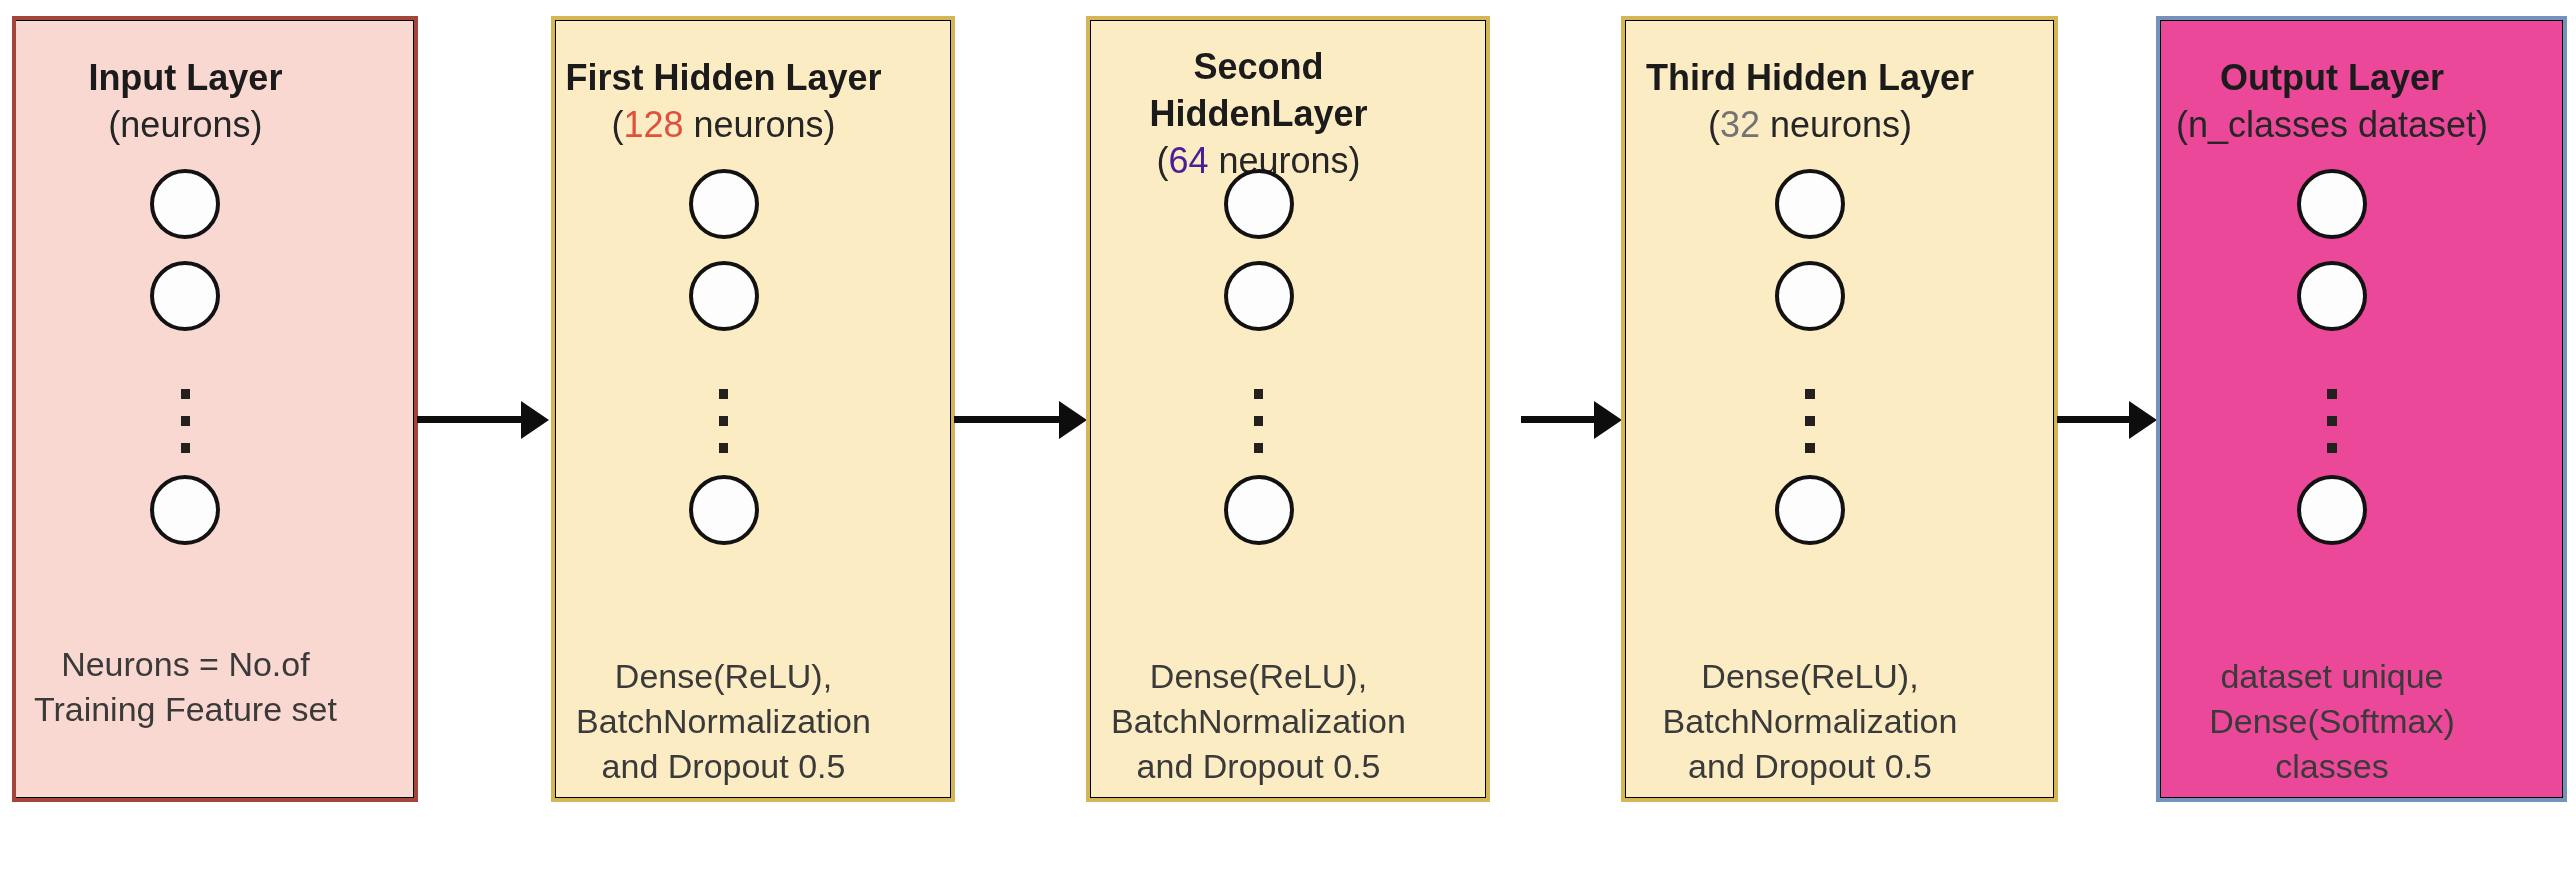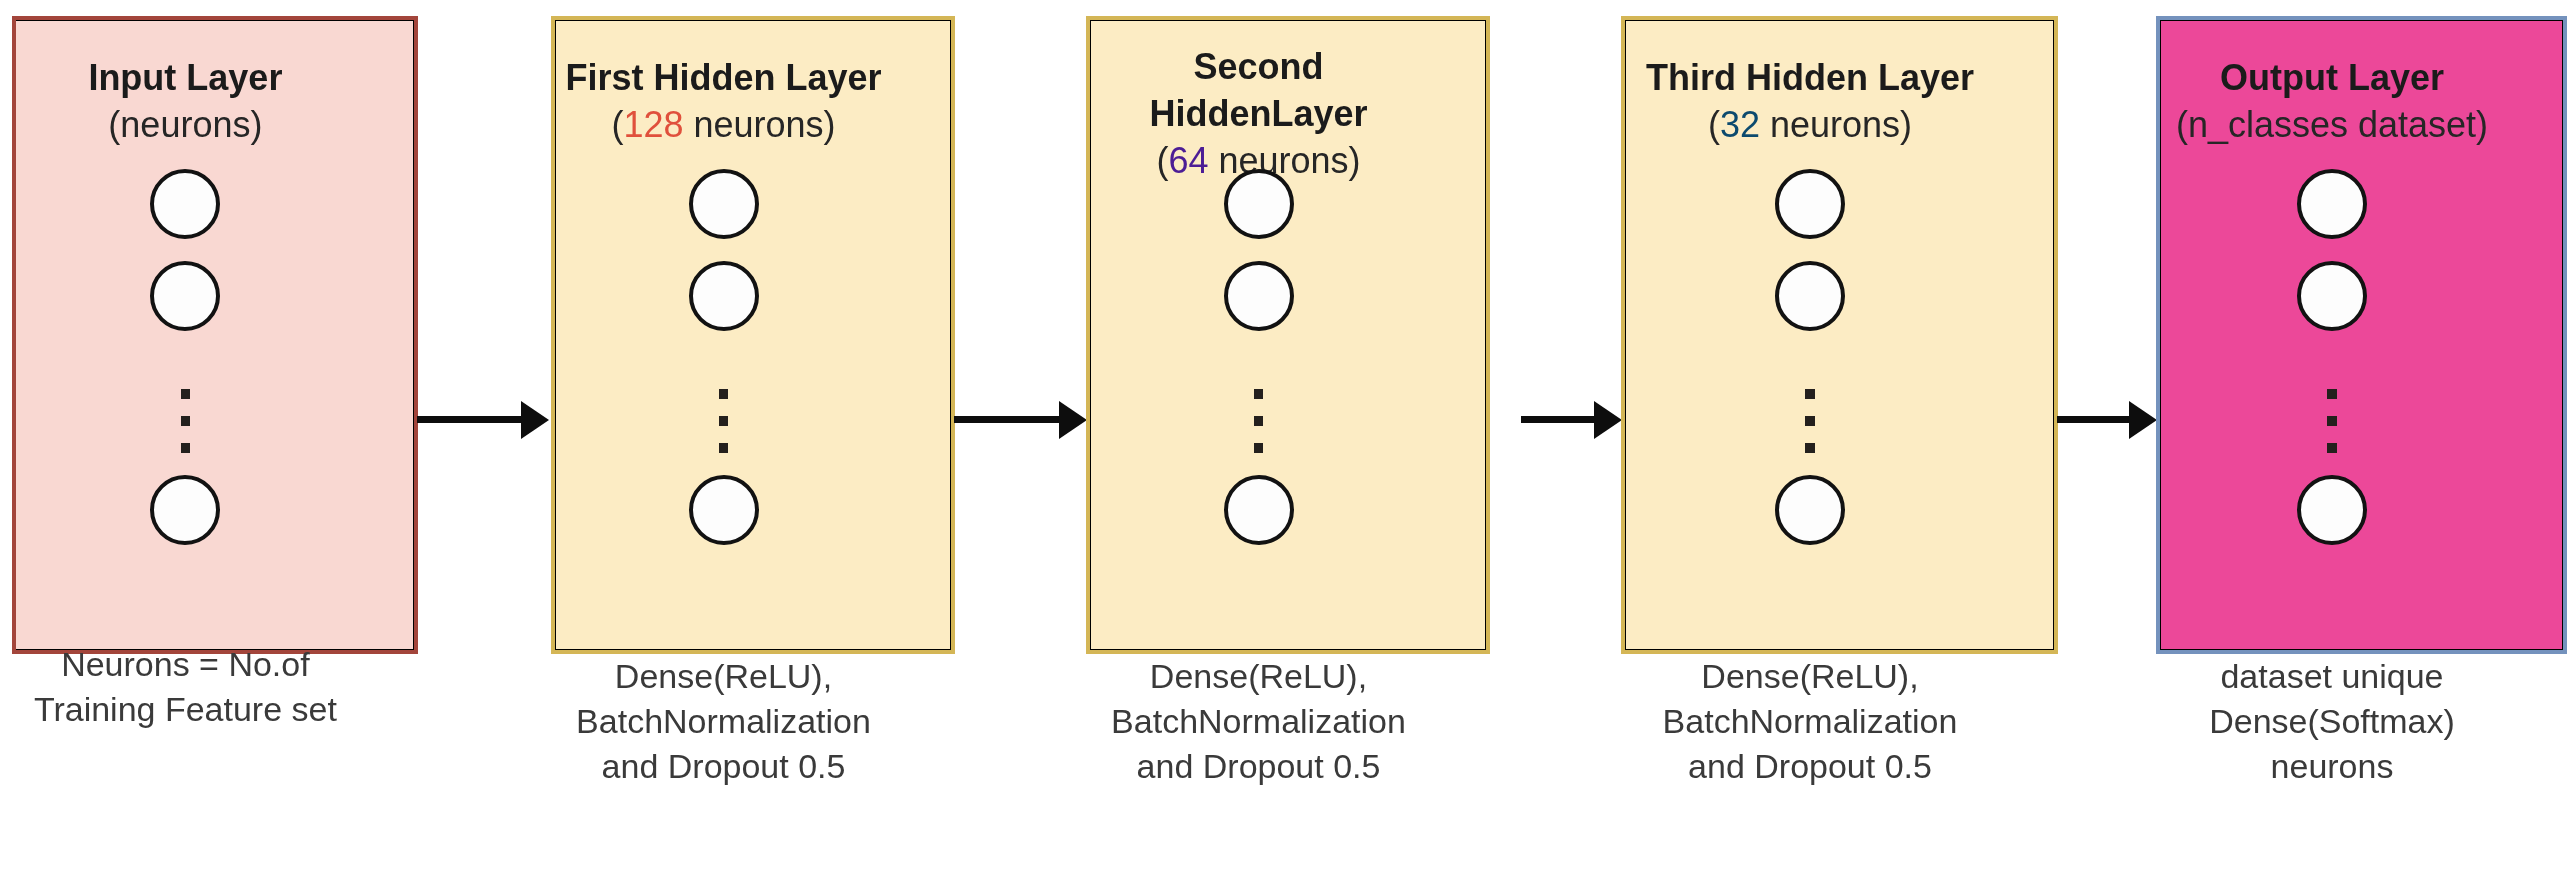--- a/index.html
+++ b/index.html
@@ -1,18 +1,18 @@
 <!DOCTYPE html>
 <html style="font-size:12.4px"><head>
 <meta charset="utf-8">
 <style>
   html,body{margin:0;padding:0;background:#ffffff;font-family:"Liberation Sans",sans-serif;}
   .canvas{position:relative;width:2576px;height:874px;background:#ffffff;overflow:hidden;}
 
-  .box{position:absolute;top:17px;height:636px;border:4.7px solid;box-sizing:border-box;padding-left:16px;}
+  .box{position:absolute;top:17px;height:784px;border:4.7px solid;box-sizing:border-box;padding-left:16px;}
 
   
   .title{position:absolute;top:33px;left:0;right:59px;text-align:center;
          font-size:36px;line-height:47px;color:#1b1b1b;white-space:nowrap;}
   .box--three-line .title{top:22px;}
   .t-main{font-weight:bold;}
   .t-sub{font-weight:400;color:#262626;}
 
   .neurons{position:absolute;top:0;bottom:0;left:0;right:59px;
            display:flex;flex-direction:column;align-items:center;}
@@ -120,21 +120,21 @@
 
   <div class="arrow" style="left:1521px;width:101px;">
     <div class="shaft"></div>
     <div class="head"></div>
   </div>
 
   <div class="box" style="left: 1622px; width: 435px; background-color: rgb(252, 236, 196);">
     <div style="position: absolute; inset: -4.7px; border: 4.7px solid rgb(212, 182, 86); pointer-events: none;"></div>
     <div class="title">
       <div class="t-main">Third Hidden Layer</div>
-      <div class="t-sub"><span>(</span><span style="color: #0c4a6e;">32</span><span> neurons)</span></div>
+      <div class="t-sub"><span>(</span><span style="color: #737373;">32</span><span> neurons)</span></div>
     </div>
     <div class="neurons">
       <div class="circle c1"></div>
       <div class="circle c2"></div>
       <div class="dots">
           <i></i>
           <i></i>
           <i></i>
         </div>
       <div class="circle c3"></div>
@@ -163,18 +163,18 @@
       <div class="dots">
           <i></i>
           <i></i>
           <i></i>
         </div>
       <div class="circle c3"></div>
     </div>
     <div class="bottom">
       <div>dataset unique</div>
       <div>Dense(Softmax)</div>
-      <div>neurons</div>
+      <div>classes</div>
     </div>
   </div>
 
 </div>
 
 
 </body></html>

